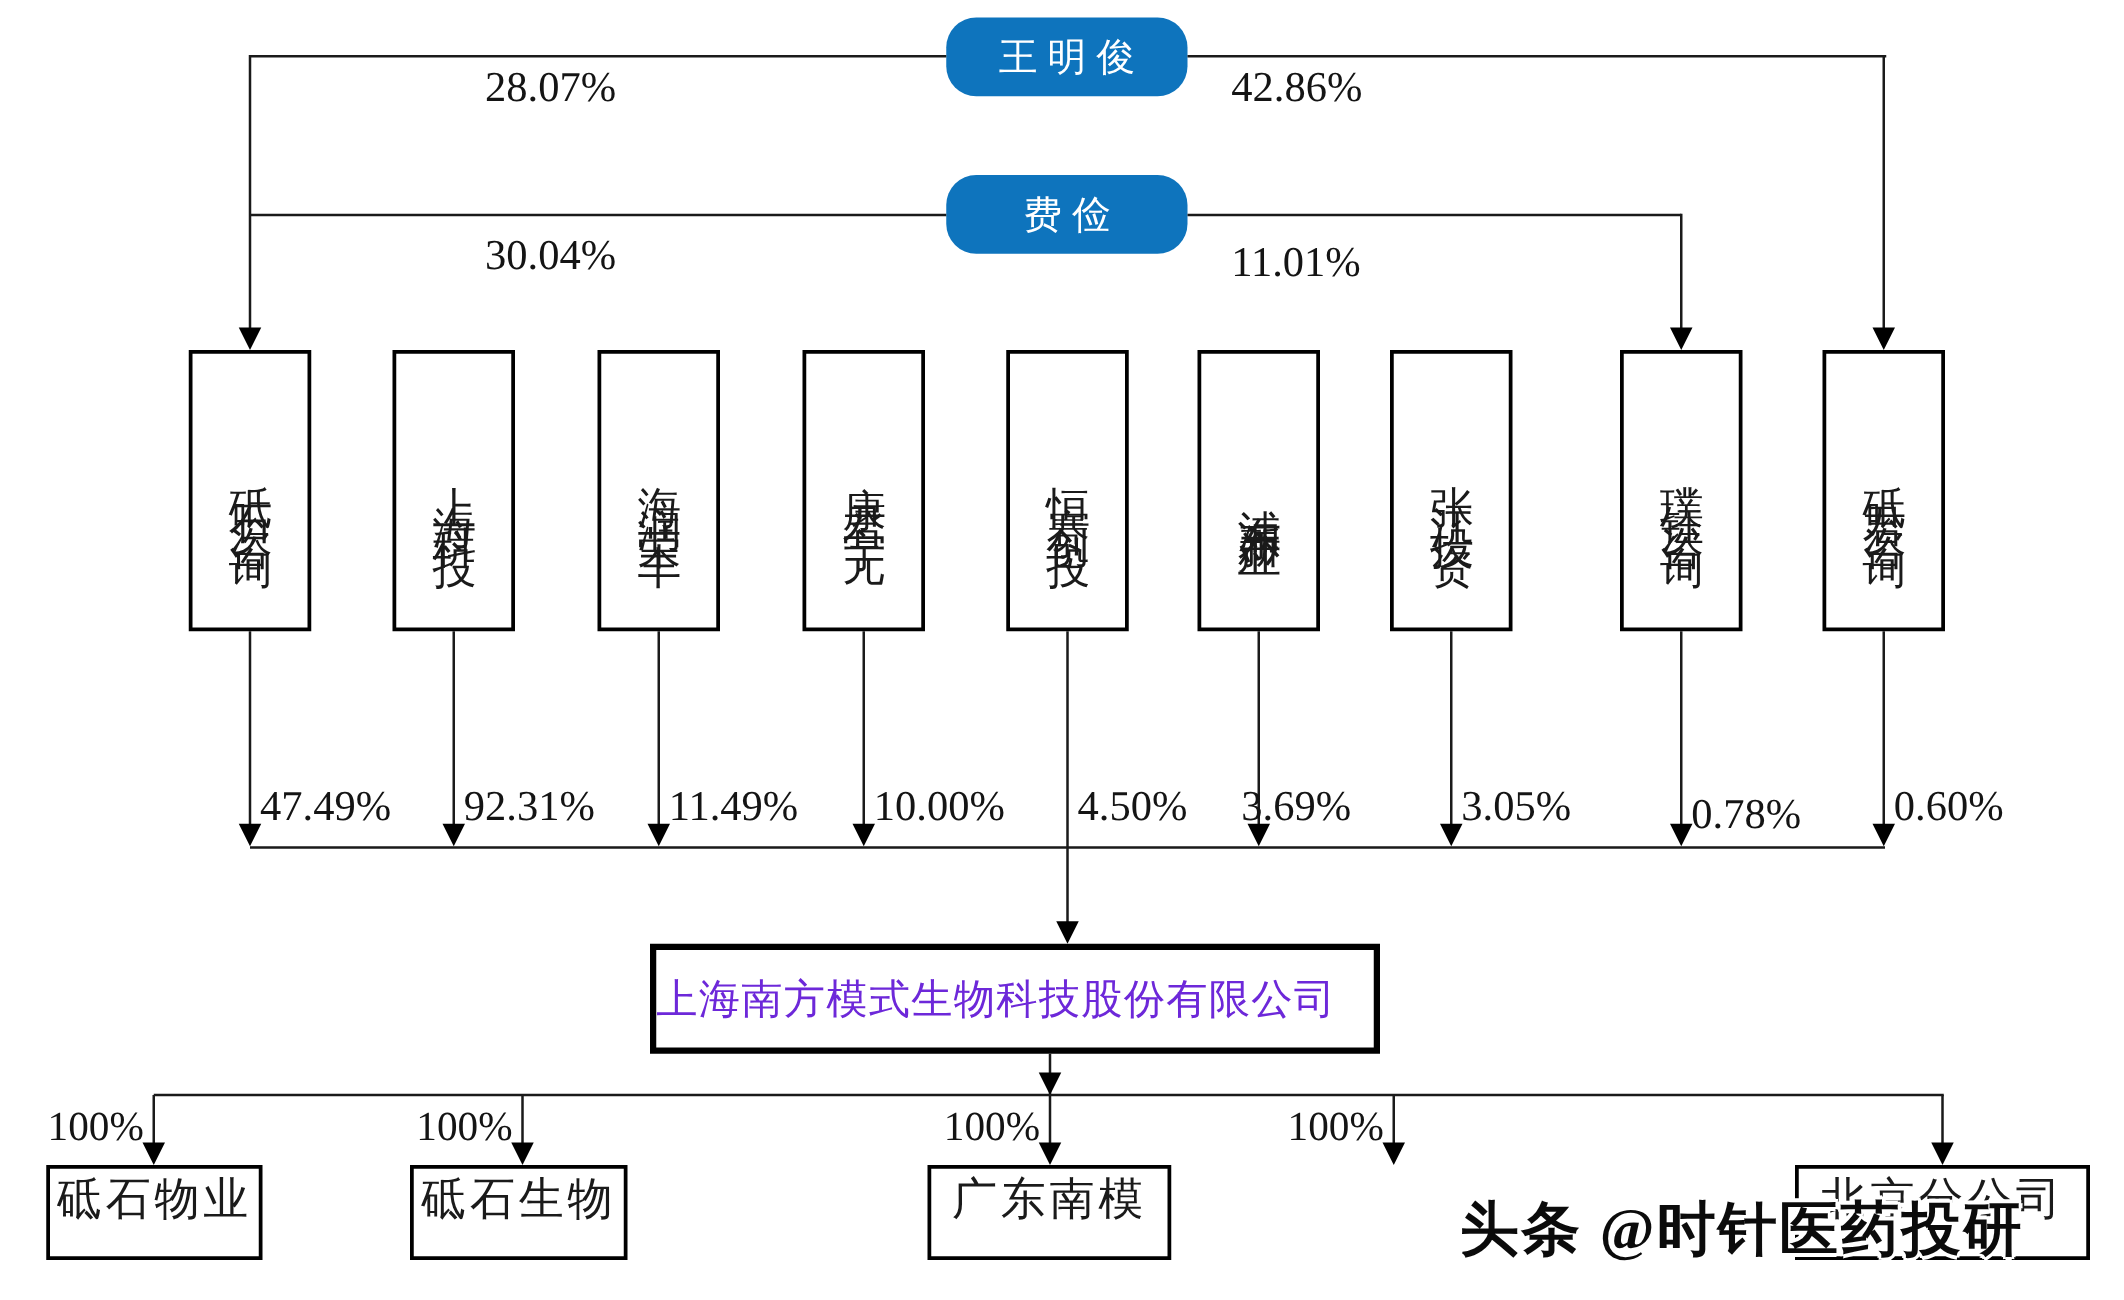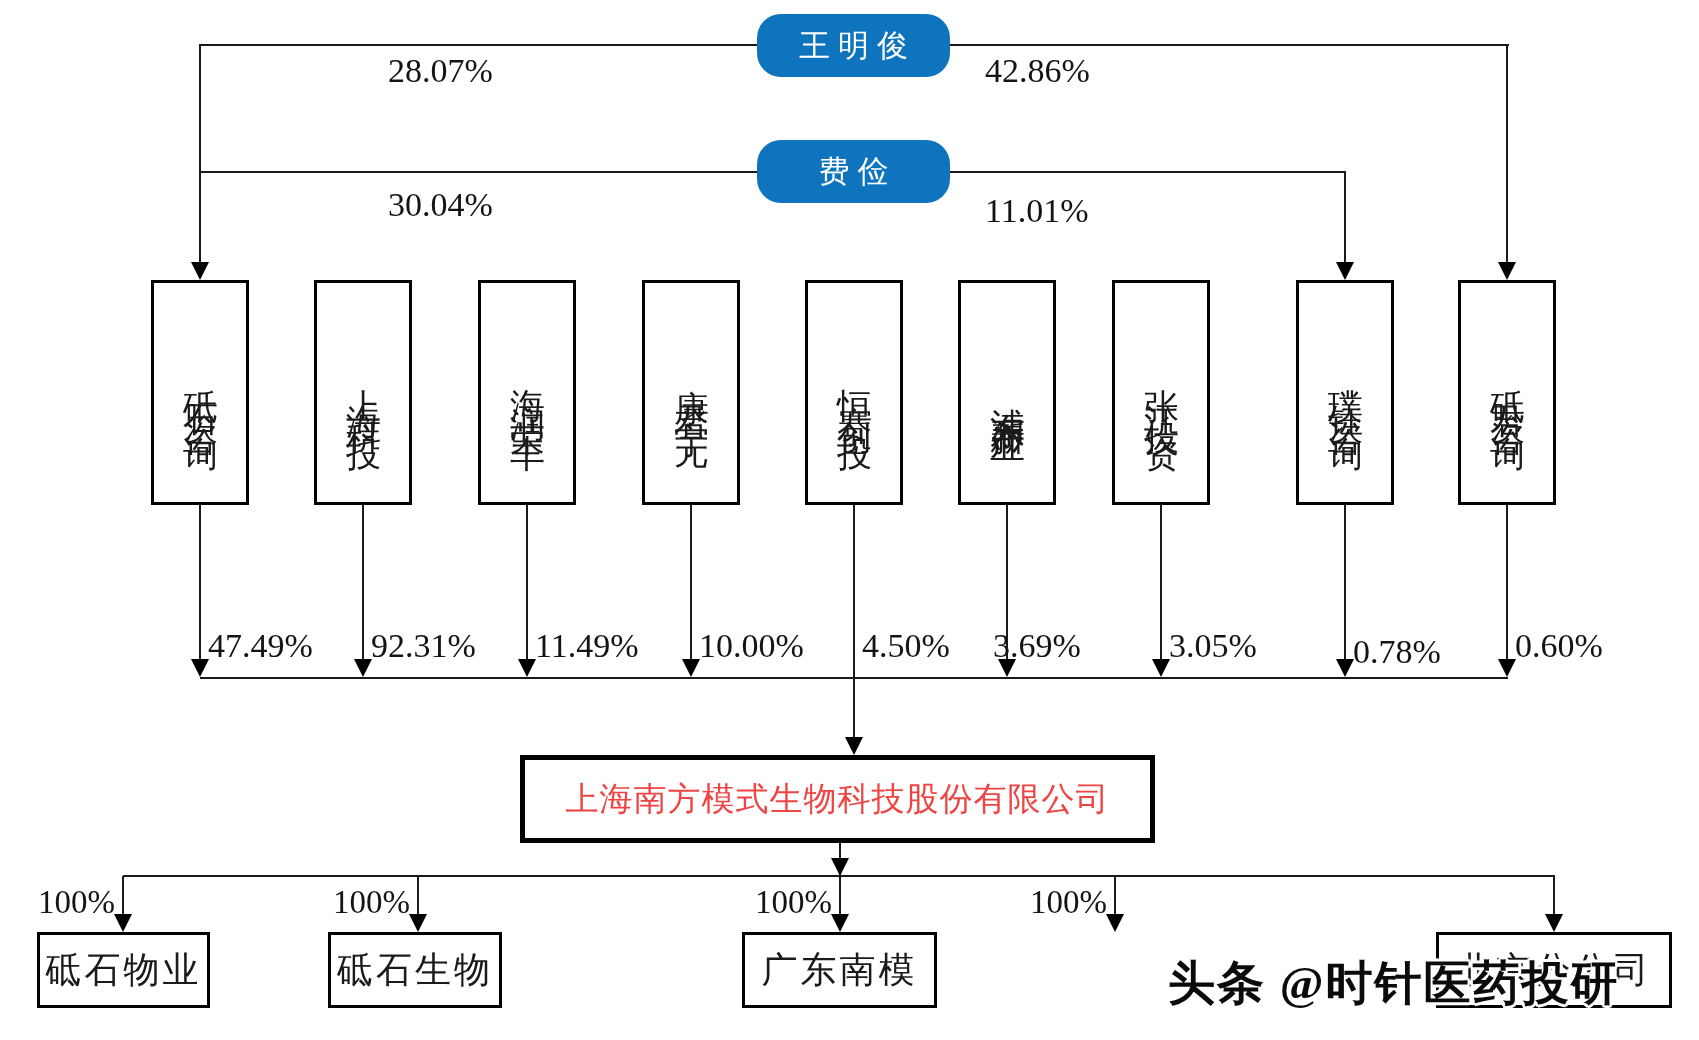--- a/index.html
+++ b/index.html
@@ -30,28 +30,28 @@
   }
   .vtext{
     writing-mode:vertical-rl;text-orientation:upright;
     font-size:35px;letter-spacing:16px;line-height:1;color:#1a1a1a;
   }
   .vtext.tight{letter-spacing:5px;}
   
   .pct{position:absolute;font-size:34px;color:#141414;white-space:nowrap;text-align:center;}
   
   .main-box{
-    position:absolute;left:520px;top:755px;width:635px;height:88px;
-    border:5px solid #000;display:flex;align-items:center;justify-content:center;
-    font-size:33px;letter-spacing:1px;color:#ef4444;
+    position:absolute;left:520px;top:755px;width:584px;height:88px;
+    border:5px solid #000;display:flex;align-items:center;
+    font-size:33px;letter-spacing:1px;color:#6d28d9;
   }
   
   .bbox{
     position:absolute;top:932px;height:76px;border:3px solid #000;
-    display:flex;align-items:center;justify-content:center;
+    display:flex;justify-content:center;
     font-size:36px;letter-spacing:3px;color:#1a1a1a;
   }
   
   .watermark{
     position:absolute;left:1168px;top:952px;z-index:5;
     font-size:47px;font-weight:bold;color:#0b0b0b;letter-spacing:2px;white-space:nowrap;
     text-shadow:-3px 0 0 #fff,3px 0 0 #fff,0 -3px 0 #fff,0 3px 0 #fff,
                 -2px -2px 0 #fff,2px 2px 0 #fff,-2px 2px 0 #fff,2px -2px 0 #fff;
   }
 </style>

